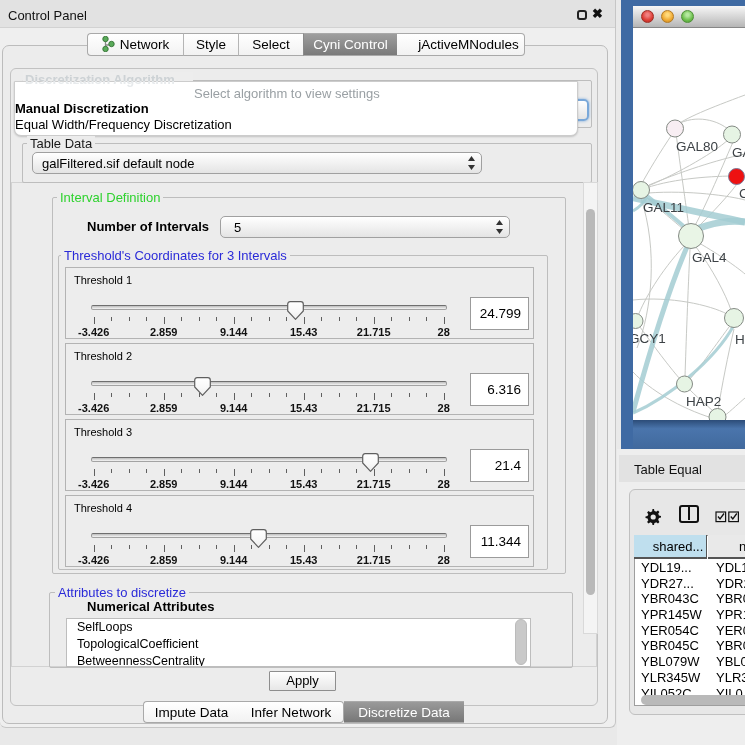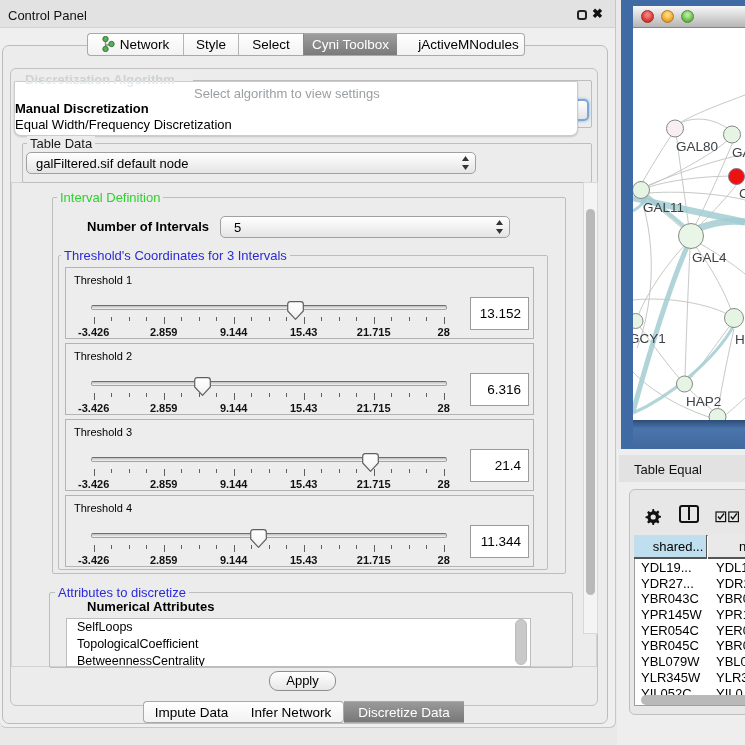--- a/index.html
+++ b/index.html
@@ -47,21 +47,21 @@
 .thtitle { position:absolute; left:8px; top:6px; font-size:11px; font-weight:normal; color:#000; }
 .valbox { position:absolute; left:404px; top:29px; width:59px; height:33px; background:#fff;
   border:1px solid #9b9b9b; font-size:13.5px; color:#000; text-align:right; line-height:31px; padding-right:7px; }
 
 
 #attrlist { left:66px; top:618px; width:465px; height:49px; background:#fff; border:1px solid #bdbdbd; font-size:12.5px; overflow:hidden; }
 #attrlist div { padding-left:10px; height:17px; line-height:17px; }
 #listthumb { left:515px; top:619px; width:12px; height:46px; background:#c9c9c9; border-radius:6px; border:1px solid #bbb; }
 
 #applybtn { left:269px; top:671px; width:67px; height:20px; background:linear-gradient(#ffffff,#e7e7e7);
-  border:1px solid #8e8e8e; border-radius:9px; font-size:13px; text-align:center; line-height:18px; }
+  border:1px solid #8e8e8e; border-radius:1px; font-size:13px; text-align:center; line-height:18px; }
 
 
 .btabrow { top:701px; height:22px; display:flex; left:143px; }
 .btab { height:22px; line-height:21px; font-size:13.5px; text-align:center;
   background:linear-gradient(#ffffff,#f2f2f2); border-bottom:1px solid #a9a9a9; border-top:1px solid #a9a9a9; }
 .btab.first { border-left:1px solid #a9a9a9; border-radius:4px 0 0 4px; }
 .btab.last { border-right:1px solid #a9a9a9; border-radius:0 4px 4px 0; }
 .btab.sel { background:linear-gradient(#9a9a9a,#777777); color:#fff; }
 
 
@@ -108,41 +108,41 @@
   <div class="tab first" style="width:96px;"><span style="display:inline-block;vertical-align:-3px;margin-right:5px;">
     <svg width="13" height="16" viewBox="0 0 13 16">
           <path d="M3.5,3 V13 M3.5,9 H9.5 V8" stroke="#8a8a8a" stroke-width="1.3" fill="none"></path>
           <circle cx="3.5" cy="3" r="2.7" fill="#5aab5a" stroke="#3c7a3c" stroke-width="1"></circle>
           <circle cx="9.5" cy="8" r="2.7" fill="#5aab5a" stroke="#3c7a3c" stroke-width="1"></circle>
           <circle cx="3.5" cy="13" r="2.7" fill="#5aab5a" stroke="#3c7a3c" stroke-width="1"></circle>
         </svg>
     </span>Network</div>
   <div class="tab sep" style="width:55px;">Style</div>
   <div class="tab sep" style="width:65px;">Select</div>
-  <div class="tab sel" style="width:94px;">Cyni Toolbox</div>
+  <div class="tab sel" style="width:94px;">Cyni Control</div>
   <div class="tab last" style="width:128px;padding-left:16px;">jActiveMNodules</div>
 </div>
 
 <div class="groupbox" style="left:22px; top:80px; width:570px; height:48px;"></div>
 <div class="abs" style="left:570px; top:99px; width:19px; height:22px; border:2px solid #7aa8d9; border-radius:5px; background:linear-gradient(#fff,#e4e4e4); box-shadow:0 0 3px #7aa8d9;"></div>
 
 <div class="abs" id="popup"></div>
 <div class="abs" style="left:23px; top:72px; width:170px; height:9px; overflow:hidden; background:#ededed;">
   <div style="position:absolute; left:2px; top:0; font-size:13px; font-weight:bold; color:#cdd2d5; white-space:nowrap;">Discretization Algorithm</div>
 </div>
 <div class="abs" style="left:23px; top:81px; width:170px; height:6px; overflow:hidden;">
   <div style="position:absolute; left:2px; top:-9px; font-size:13px; font-weight:bold; color:#e7eaec; white-space:nowrap;">Discretization Algorithm</div>
 </div>
 <div class="abs" style="left:194px; top:86px; font-size:13px; color:#9aa0a4;">Select algorithm to view settings</div>
 <div class="abs" style="left:15px; top:101px; font-size:13px; font-weight:bold; color:#000;">Manual Discretization</div>
 <div class="abs" style="left:15px; top:117px; font-size:13px; color:#000;">Equal Width/Frequency Discretization</div>
 
 <div class="groupbox" style="left:22px; top:143px; width:570px; height:40px;"></div>
 <div class="grouplabel" style="left:27px; top:136px; color:#1a1a1a;">Table Data</div>
-<div class="combo" style="left:26px; top:152px; width:450px; height:22px;text-align:center;">
+<div class="combo" style="left:32px; top:152px; width:450px; height:22px;text-align:center;">
   <span class="txt">galFiltered.sif default node</span>
   <span class="arr">
       <svg width="9" height="14" viewBox="0 0 9 14">
         <path d="M4.5 0 L8 5 L1 5 Z" fill="#333"></path>
         <path d="M4.5 14 L8 9 L1 9 Z" fill="#333"></path>
       </svg>
     </span>
 </div>
 
 <div class="abs" id="vsb"></div>
@@ -201,21 +201,21 @@
           <path d="M0.7,3.2 Q0.7,0.7 3.2,0.7 L13.8,0.7 Q16.3,0.7 16.3,3.2 L16.3,10 L8.5,18.3 L0.7,10 Z" fill="url(#g0)" stroke="#5f5f5f" stroke-width="1.2"></path>
       <defs>
             <linearGradient id="g0" x1="0" y1="0" x2="0" y2="1">
               <stop offset="0" stop-color="#ffffff"></stop>
               <stop offset="0.55" stop-color="#f8f8f8"></stop>
               <stop offset="1" stop-color="#ececec"></stop>
             </linearGradient>
           </defs>
         </svg>
     </div>
-    <div class="valbox">13.152</div>
+    <div class="valbox">24.799</div>
   </div>
     <div class="thbox" style="top:343px;">
     <div class="thtitle">Threshold 2</div>
     <div style="position:absolute;left:24.7px;top:37px;width:356px;height:5px;border-top:1px solid #6f6f6f;border-bottom:1px solid #a3a3a3;border-left:1px solid #999;border-right:1px solid #999;border-radius:2px;background:linear-gradient(#bdbdbd,#f5f5f5);"></div>
     <div style="position:absolute;left:27.7px;top:49px;width:1px;height:6.5px;background:#5f5f5f;"></div>
       <div style="position:absolute;left:45.2px;top:49px;width:1px;height:4px;background:#5f5f5f;"></div>
       <div style="position:absolute;left:62.7px;top:49px;width:1px;height:4px;background:#5f5f5f;"></div>
       <div style="position:absolute;left:80.2px;top:49px;width:1px;height:4px;background:#5f5f5f;"></div>
       <div style="position:absolute;left:97.7px;top:49px;width:1px;height:6.5px;background:#5f5f5f;"></div>
       <div style="position:absolute;left:115.2px;top:49px;width:1px;height:4px;background:#5f5f5f;"></div>

